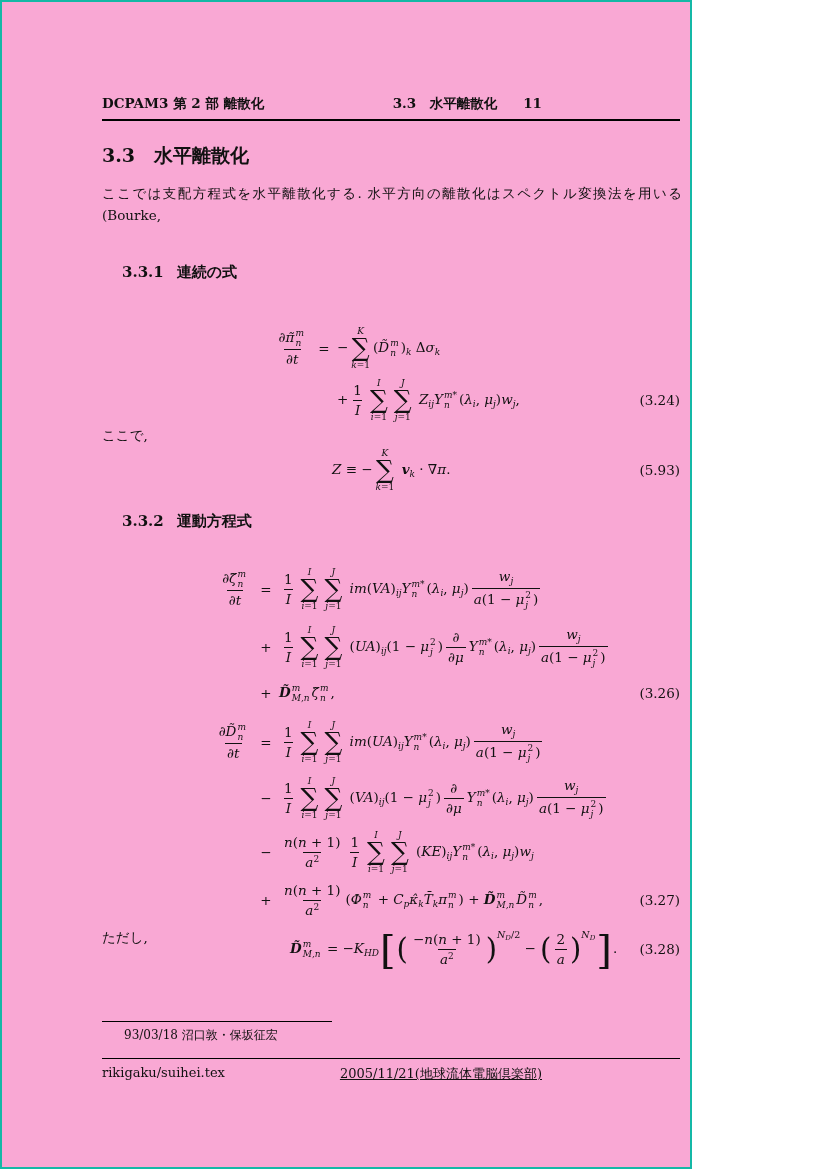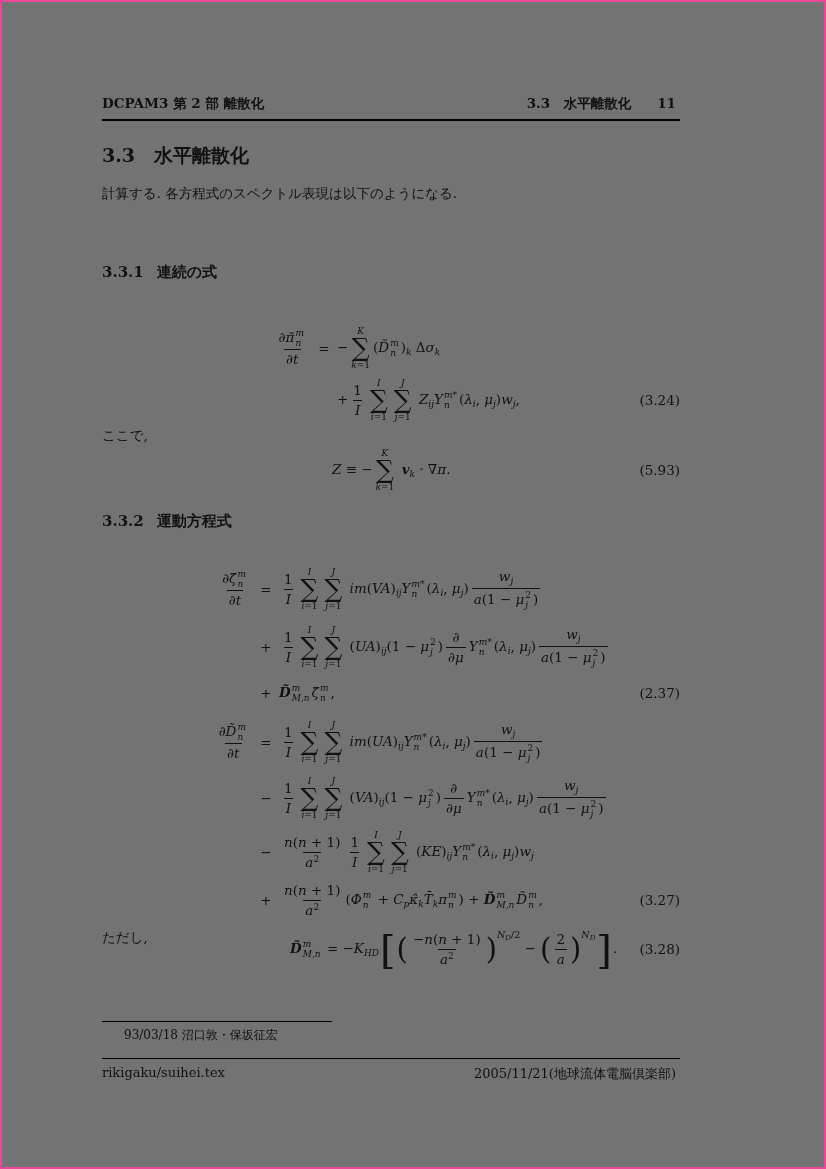--- a/index.html
+++ b/index.html
@@ -1,28 +1,28 @@
 <!DOCTYPE html>
 <html><head>
 <meta charset="utf-8">
 <style>
   html,body{margin:0;padding:0;background:#fff;}
-  .page{width:826px;height:1169px;position:relative;background:#737373;
-        border:2px solid #ec4899;box-sizing:border-box;
+  .page{width:692px;height:1169px;position:relative;background:#f9a8d4;
+        border:2px solid #14b8a6;box-sizing:border-box;
         font-family:"DejaVu Serif","Liberation Serif",serif;color:#111;overflow:hidden;}
   .abs{position:absolute;}
   
   .hdr{font-size:13.5px;font-weight:bold;white-space:nowrap;}
   .hdr-right{display:flex;gap:26px;}
   .rule{background:#000;height:1.5px;}
   .thin{height:1px;}
   
   .sec-title{font-size:19px;font-weight:bold;white-space:nowrap;}
   .sec-title .tt{margin-left:19px;}
-  .sub-title{font-size:15px;font-weight:bold;white-space:nowrap;}
+  .sub-title{font-size:15px;font-weight:bold;white-space:nowrap;margin-left:20px;}
   .sub-title .tt{margin-left:13px;}
   
   .para{font-size:13.5px;line-height:22.4px;width:580px;}
   .jl{text-align:justify;text-align-last:justify;}
   .small-txt{font-size:13.5px;}
   .foot-note{font-size:12px;}
   .footer-txt{font-size:13px;white-space:nowrap;}
   
   .eq{width:578px;font-size:13.5px;}
   .eq .row{display:flex;align-items:center;position:relative;}
@@ -70,21 +70,21 @@
     <span>3.3　水平離散化</span>
     <span>11</span>
   </div>
   <div class="abs rule" style="left:100px;top:117px;width:578px;"></div>
 
   <div class="abs sec-title" style="left:100px;top:141px;">
     <span>3.3</span><span class="tt">水平離散化</span>
   </div>
 
   <div class="abs para" style="left:100px;top:180px;">
-    <div>計算する. 各方程式のスペクトル表現は以下のようになる.</div>
+    <div class="jl">ここでは支配方程式を水平離散化する. 水平方向の離散化はスペクトル変換法を用いる (Bourke,</div>
   </div>
 
   <div class="abs sub-title" style="left:100px;top:261px;">
     <span>3.3.1</span><span class="tt">連続の式</span>
   </div>
 
   <div id="eq324" class="abs eq" style="left:100px;top:320px;">
     <div class="row">
       <span class="lhs"><span class="fr">
             <span class="n"><i>∂π̃</i><span class="ss">
@@ -208,21 +208,21 @@
     <div class="row row3">
       <span class="lhs"></span>
       <span class="rel">+</span>
       <span class="rhs"><span class="cal"><i>D̃</i></span><span class="ss">
             <span><i>m</i></span>
             <span><i>M,n</i></span>
           </span><i>ζ̃</i><span class="ss">
             <span><i>m</i></span>
             <span><i>n</i></span>
           </span>,</span>
-      <span class="tag">(2.37)</span>
+      <span class="tag">(3.26)</span>
     </div>
   </div>
 
   <div id="eq327" class="abs eq" style="left:100px;top:712px;">
     <div class="row row1">
       <span class="lhs"><span class="fr">
             <span class="n"><i>∂D̃</i><span class="ss">
                 <span><i>m</i></span>
                 <span><i>n</i></span>
               </span></span>
@@ -343,15 +343,15 @@
           </span><span class="bp">)</span><span class="hi"><i>N</i><sub><i>D</i></sub></span><span class="bk">]</span>.</span>
       <span class="tag">(3.28)</span>
     </div>
   </div>
 
   <div class="abs rule thin" style="left:100px;top:1019px;width:230px;"></div>
   <div class="abs foot-note" style="left:122px;top:1025px;">93/03/18 沼口敦・保坂征宏</div>
 
   <div class="abs rule thin" style="left:100px;top:1056px;width:578px;"></div>
   <div class="abs footer-txt" style="left:100px;top:1063px;">rikigaku/suihei.tex</div>
-  <div class="abs footer-txt" style="right:148px;top:1063px;">2005/11/21(地球流体電脳倶楽部)</div>
+  <div class="abs footer-txt" style="right:148px;top:1063px;text-decoration:underline;">2005/11/21(地球流体電脳倶楽部)</div>
 
 </div>
 
 </body></html>

